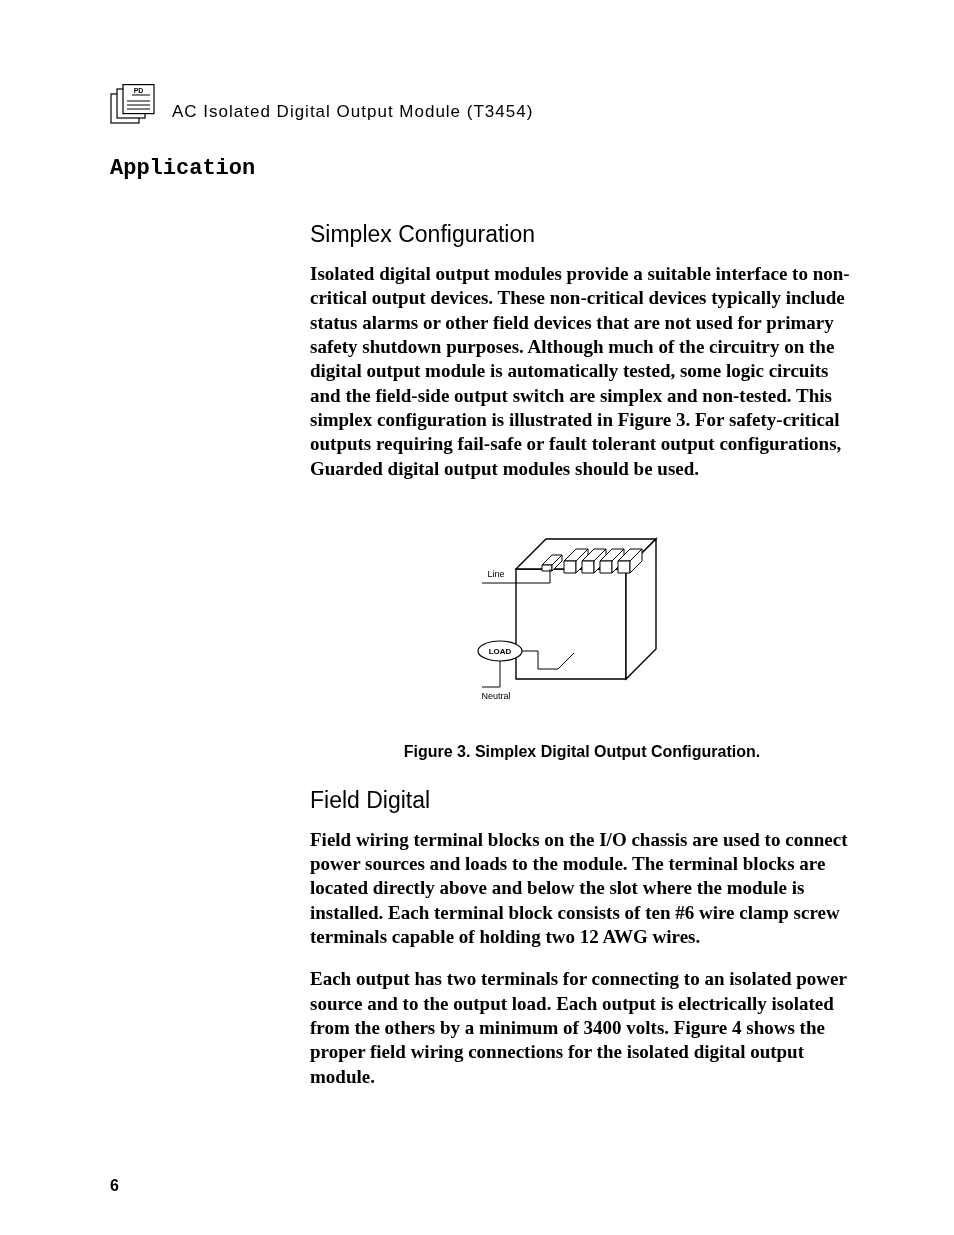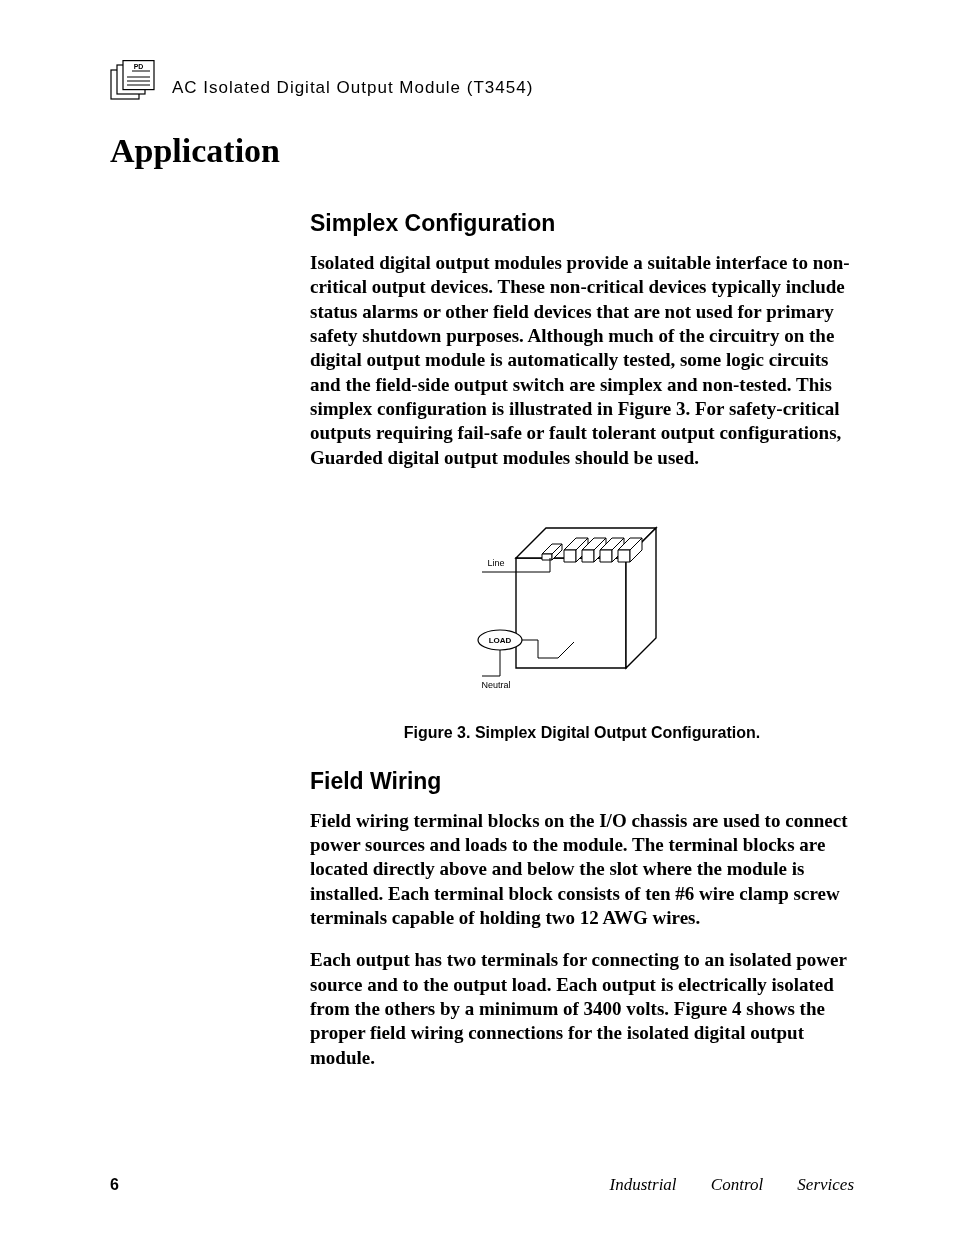--- a/index.html
+++ b/index.html
@@ -8,21 +8,21 @@
     background: #ffffff;
     font-family: Georgia, 'Times New Roman', serif;
     color: #000;
     width: 954px;
     height: 1235px;
     position: relative;
   }
   .page {
     width: 100%;
     height: 100%;
-    padding: 60px 100px 50px 110px;
+    padding: 84px 100px 50px 110px;
     box-sizing: border-box;
     position: relative;
   }
   .header {
     display: flex;
     align-items: flex-end;
     margin-bottom: 32px;
   }
   .header-icon {
     width: 46px;
@@ -30,28 +30,28 @@
     margin-right: 16px;
     position: relative;
   }
   .header-text {
     font-family: Arial, Helvetica, sans-serif;
     font-size: 17px;
     padding-bottom: 2px;
     letter-spacing: 1px;
   }
   h1.section-title {
-    font-family: Liberation Serif, serif;
+    font-family: Liberation Mono, monospace;
     font-weight: bold;
-    font-size: 34px;
+    font-size: 22px;
     margin: 0 0 40px 0;
   }
   h2.subsection-title {
     font-family: Arial, Helvetica, sans-serif;
-    font-weight: bold;
+    font-weight: normal;
     font-size: 23px;
     margin: 0 0 14px 0;
   }
   .content {
     margin-left: 200px;
     margin-right: 0;
   }
   p.body {
     font-family: 'Times New Roman', Times, serif;
     font-size: 19px;
@@ -61,21 +61,21 @@
   }
   .figure-block {
     margin: 40px 0 26px 0;
     text-align: center;
   }
   .figure-caption {
     font-family: Arial, Helvetica, sans-serif;
     font-weight: bold;
     font-size: 16px;
     text-align: center;
-    margin-top: 20px;
+    margin-top: 28px;
   }
   .footer {
     position: absolute;
     bottom: 40px;
     left: 110px;
     right: 100px;
     display: flex;
     justify-content: space-between;
     align-items: baseline;
   }
@@ -164,24 +164,23 @@
         <line x1="30" y1="166" x2="48" y2="166" stroke="#000" stroke-width="1"></line>
         <line x1="48" y1="166" x2="48" y2="140" stroke="#000" stroke-width="1"></line>
 
         <text x="44" y="56" font-family="Arial" font-size="9" text-anchor="middle">Line</text>
         <text x="48" y="133" font-family="Arial" font-size="8" font-weight="bold" text-anchor="middle">LOAD</text>
         <text x="44" y="178" font-family="Arial" font-size="9" text-anchor="middle">Neutral</text>
       </svg>
       <div class="figure-caption">Figure 3.  Simplex Digital Output Configuration.</div>
     </div>
 
-    <h2 class="subsection-title">Field Wiring</h2>
+    <h2 class="subsection-title">Field Digital</h2>
     <p class="body">Field wiring terminal blocks on the I/O chassis are used to connect power sources and loads to the module.  The terminal blocks are located directly above and below the slot where the module is installed.  Each terminal block consists of ten #6 wire clamp screw terminals capable of holding two 12 AWG wires.</p>
     <p class="body">Each output has two terminals for connecting to an isolated power source and to the output load.  Each output is electrically isolated from the others by a minimum of 3400 volts.  Figure 4 shows the proper field wiring connections for the isolated digital output module.</p>
 
   </div>
 
   <div class="footer">
     <span class="page-number">6</span>
-    <span class="footer-text">Industrial Control Services</span>
   </div>
 
 </div>
 
 </body></html>

